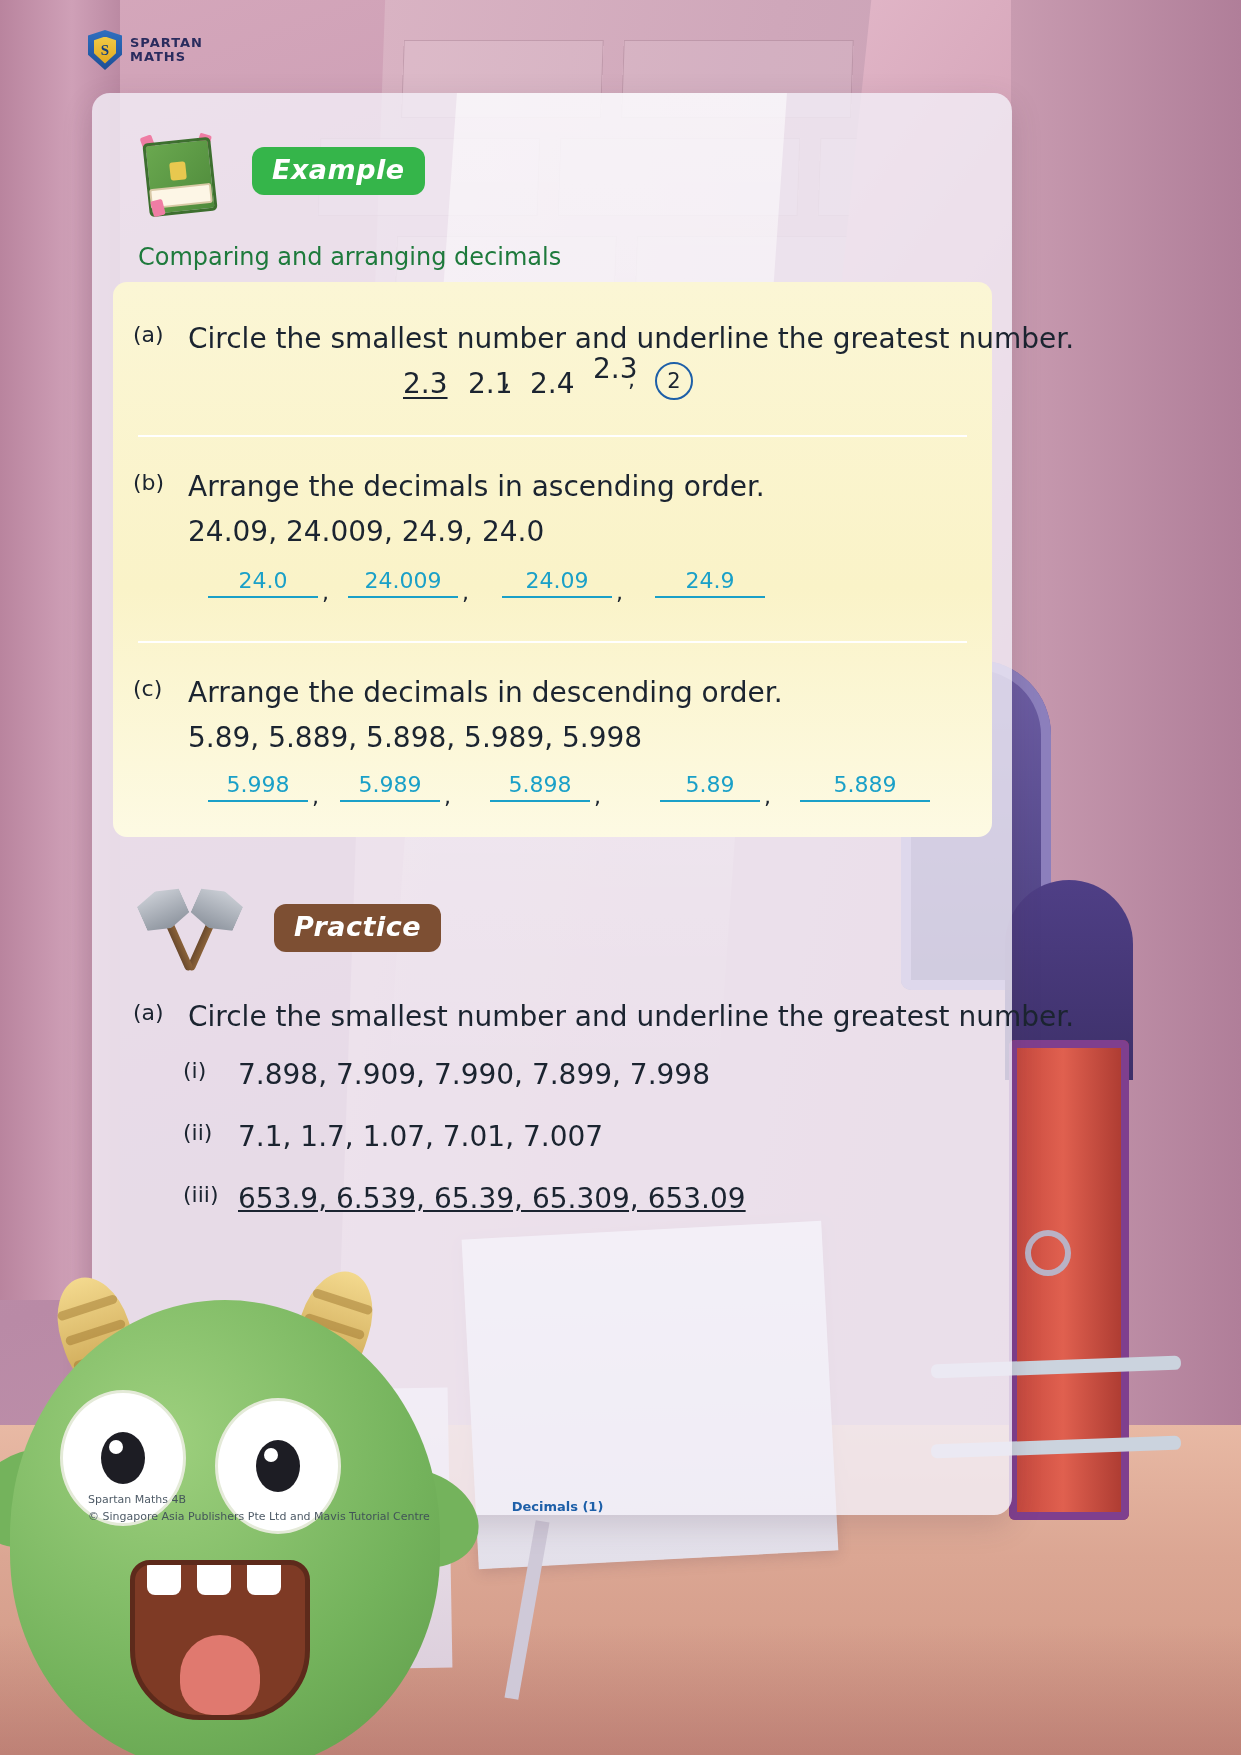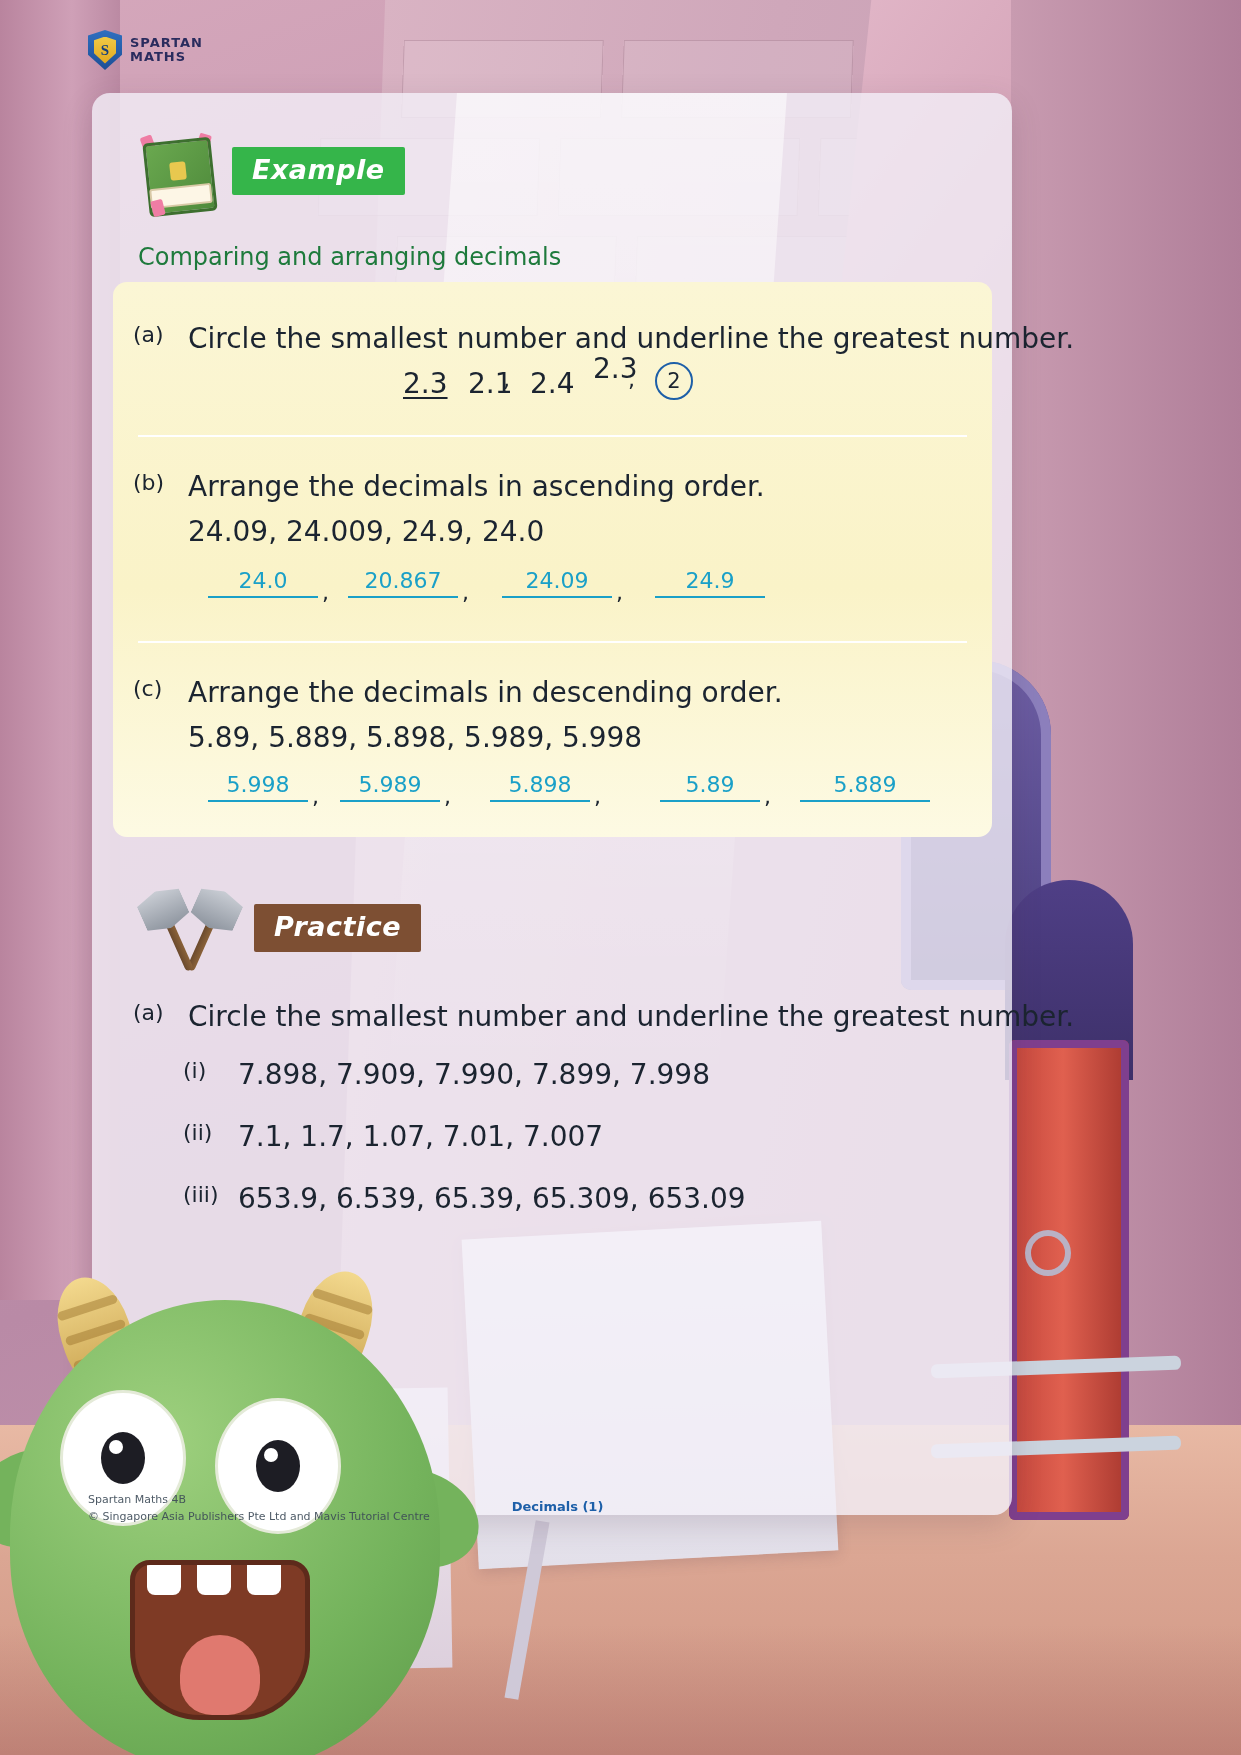--- a/index.html
+++ b/index.html
@@ -250,27 +250,28 @@
     position: absolute;
     display: flex;
     align-items: center;
     gap: 14px;
   }
   .section-head.example { left: 140px; top: 128px; }
   .section-head.practice { left: 140px; top: 880px; }
 
   .badge {
     padding: 7px 20px 10px 20px;
-    border-radius: 2px;
+    border-radius: 12px;
     color: #ffffff;
     font-size: 27px;
     font-weight: bold;
     font-style: italic;
     letter-spacing: 0.5px;
     font-family: "DejaVu Sans", sans-serif;
+    margin-left: 20px;
   }
   .badge.green { background: #35b54a; }
   .badge.brown { background: #7d4f33; }
 
   
   .book-icon {
     position: relative;
     width: 78px;
     height: 86px;
   }
@@ -650,21 +651,21 @@
 <div class="circle-ans" style="left:655px; top:362px;">2</div>
 
 <div class="q-label" style="left:133px; top:470px;">(b)</div>
 <div class="q" style="left:188px; top:470px;">Arrange the decimals in ascending order.</div>
 <div class="q" style="left:188px; top:515px;">24.09,   24.009,   24.9,   24.0</div>
 
 <div class="answer" style="left:208px; top:568px; width:110px;">24.0</div>
 <div class="ans-line" style="left:208px; top:596px; width:110px;"></div>
 <div class="comma" style="left:322px; top:580px;">,</div>
 
-<div class="answer" style="left:348px; top:568px; width:110px;">20.867</div>
+<div class="answer" style="left:348px; top:568px; width:110px;">24.009</div>
 <div class="ans-line" style="left:348px; top:596px; width:110px;"></div>
 <div class="comma" style="left:462px; top:580px;">,</div>
 
 <div class="answer" style="left:502px; top:568px; width:110px;">24.09</div>
 <div class="ans-line" style="left:502px; top:596px; width:110px;"></div>
 <div class="comma" style="left:616px; top:580px;">,</div>
 
 <div class="answer" style="left:655px; top:568px; width:110px;">24.9</div>
 <div class="ans-line" style="left:655px; top:596px; width:110px;"></div>
 
@@ -706,21 +707,21 @@
 <div class="q-label" style="left:133px; top:1000px;">(a)</div>
 <div class="q" style="left:188px; top:1000px;">Circle the smallest number and underline the greatest number.</div>
 
 <div class="q-label" style="left:183px; top:1058px;">(i)</div>
 <div class="q" style="left:238px; top:1058px;">7.898,   7.909,   7.990,   7.899,   7.998</div>
 
 <div class="q-label" style="left:183px; top:1120px;">(ii)</div>
 <div class="q" style="left:238px; top:1120px;">7.1,   1.7,   1.07,   7.01,   7.007</div>
 
 <div class="q-label" style="left:183px; top:1182px;">(iii)</div>
-<div class="q" style="left:238px; top:1182px;">653.9,   6.539,   65.39,   65.309,   653.09</div>
+<div class="q" style="left:238px; top:1182px;text-decoration:underline;">653.9,   6.539,   65.39,   65.309,   653.09</div>
 
 <div class="monster">
   <div class="m-ear l"></div>
   <div class="m-ear r"></div>
   <div class="m-horn l">
     <div class="m-horn-stripe" style="top:26px;"></div>
     <div class="m-horn-stripe" style="top:52px;"></div>
     <div class="m-horn-stripe" style="top:78px;"></div>
   </div>
   <div class="m-horn r">

